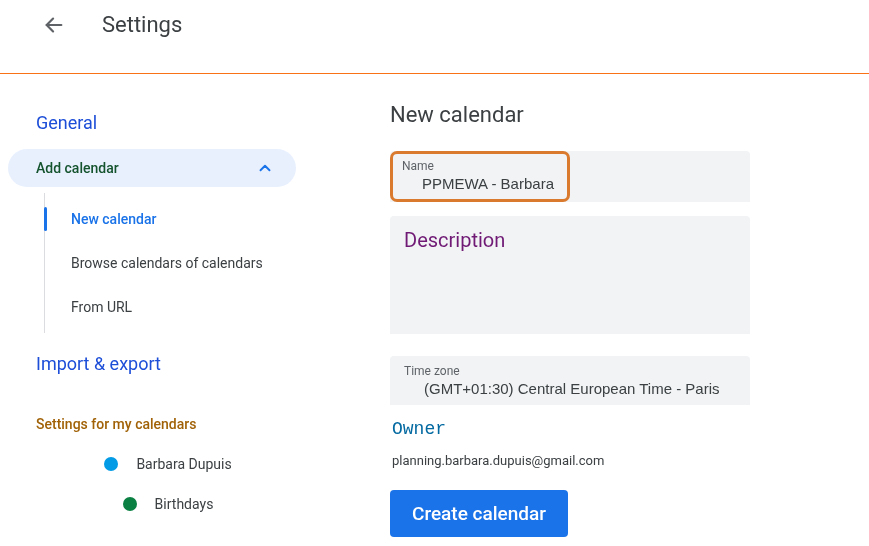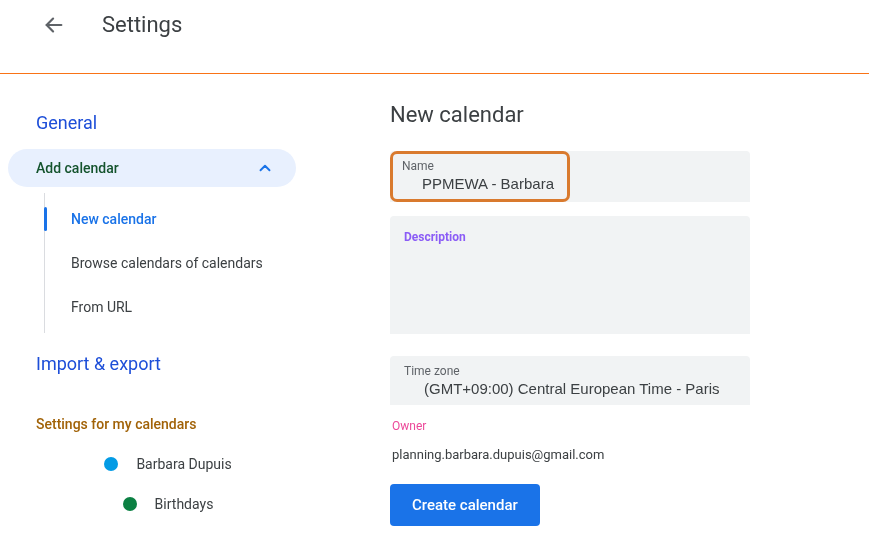--- a/index.html
+++ b/index.html
@@ -164,43 +164,43 @@
   }
   .desc-box {
     background: #f1f3f4;
     border-radius: 4px 4px 0 0;
     padding: 12px 14px;
     width: 360px;
     height: 118px;
     margin-bottom: 22px;
   }
   .desc-box .placeholder {
-    color: #8b5cf6;
-    font-size: 12px;
-    font-weight: bold;
+    color: #701a75;
+    font-size: 20px;
   }
   .owner-block {
     margin-top: 10px;
     margin-bottom: 22px;
     padding-left: 2px;
   }
   .owner-block .flabel {
-    font-size: 12px;
-    color: #ec4899;
+    font-size: 18px;
+    color: #0369a1;
+    font-family: Liberation Mono, monospace;
   }
   .owner-block .fvalue {
     font-size: 13px;
     color: #3c4043;
     margin-top: 14px;
   }
   .create-btn {
     background: #1a73e8;
     color: #fff;
     border: none;
-    font-size: 15px;
+    font-size: 19px;
     font-weight: 500;
     padding: 12px 22px;
     border-radius: 4px;
     cursor: pointer;
     font-family: inherit;
   }
 </style>
 </head>
 <body>
 
@@ -256,21 +256,21 @@
         <input type="text" value="PPMEWA - Barbara" style="">
       </div>
     </div>
 
     <div class="desc-box">
       <span class="placeholder">Description</span>
     </div>
 
     <div class="field">
       <span class="flabel">Time zone</span>
-      <div class="fvalue">(GMT+09:00) Central European Time - Paris</div>
+      <div class="fvalue">(GMT+01:30) Central European Time - Paris</div>
     </div>
 
     <div class="owner-block">
       <div class="flabel">Owner</div>
       <div class="fvalue">planning.barbara.dupuis@gmail.com</div>
     </div>
 
     <button class="create-btn">Create calendar</button>
   </div>
 </div>

